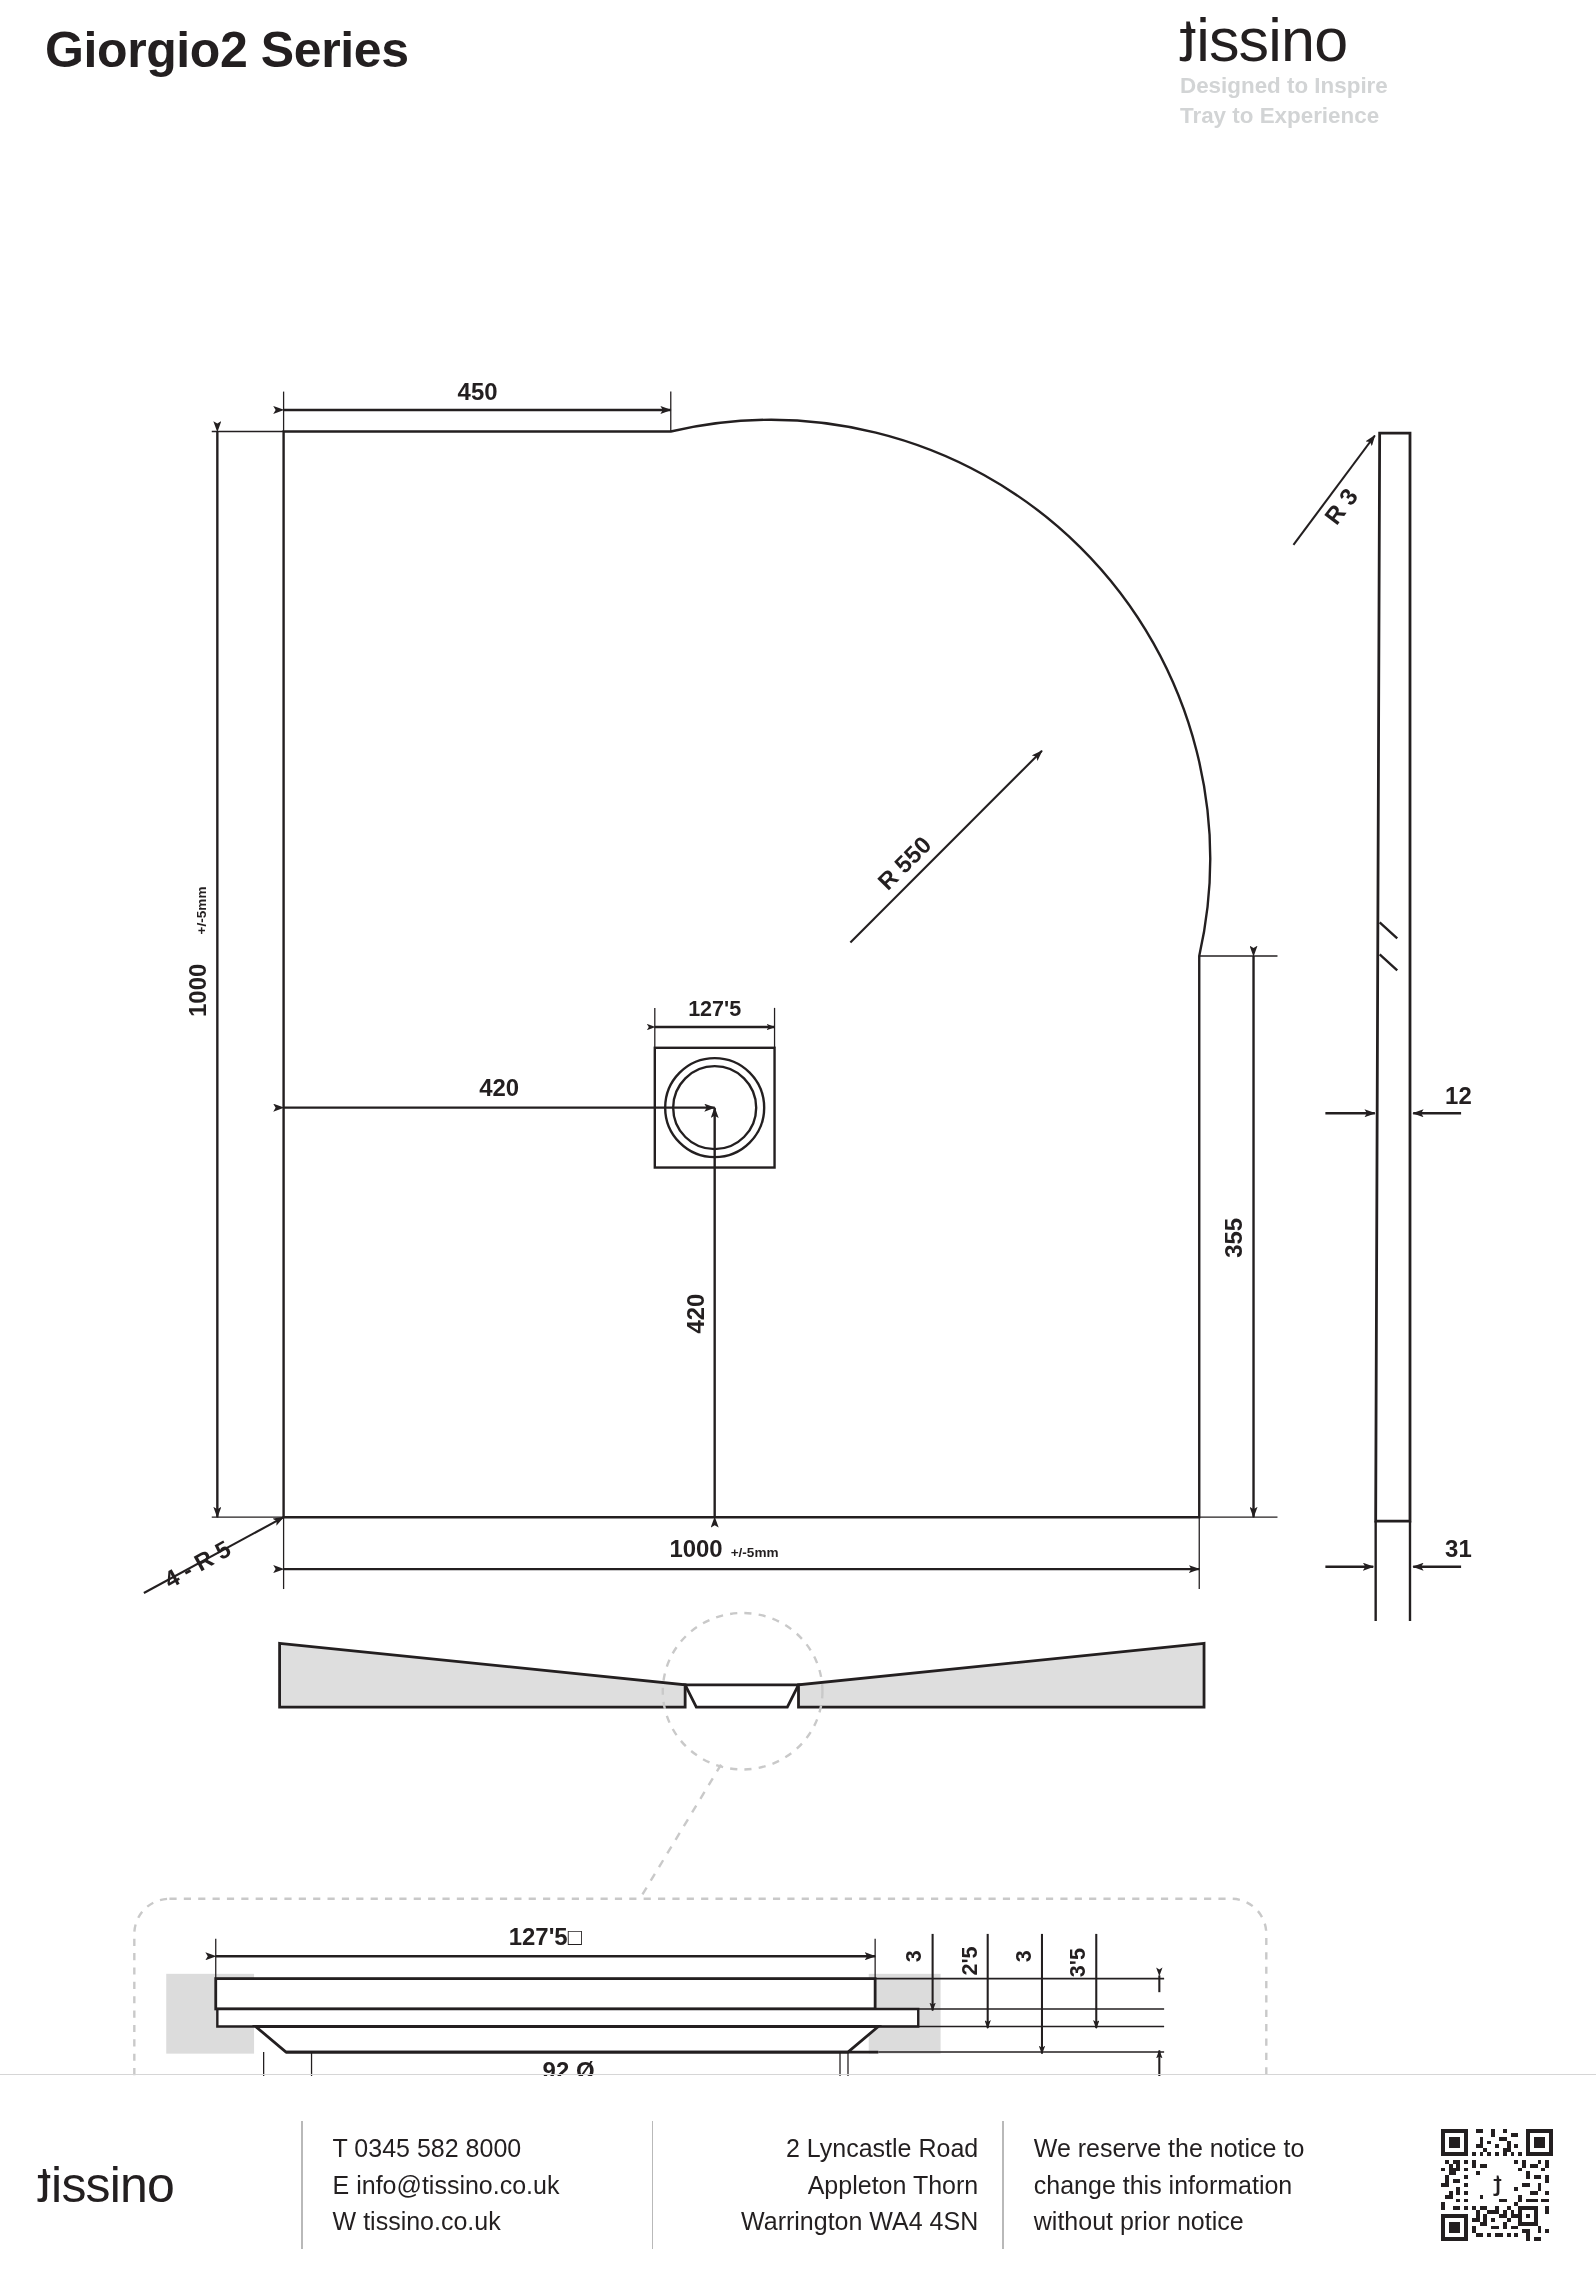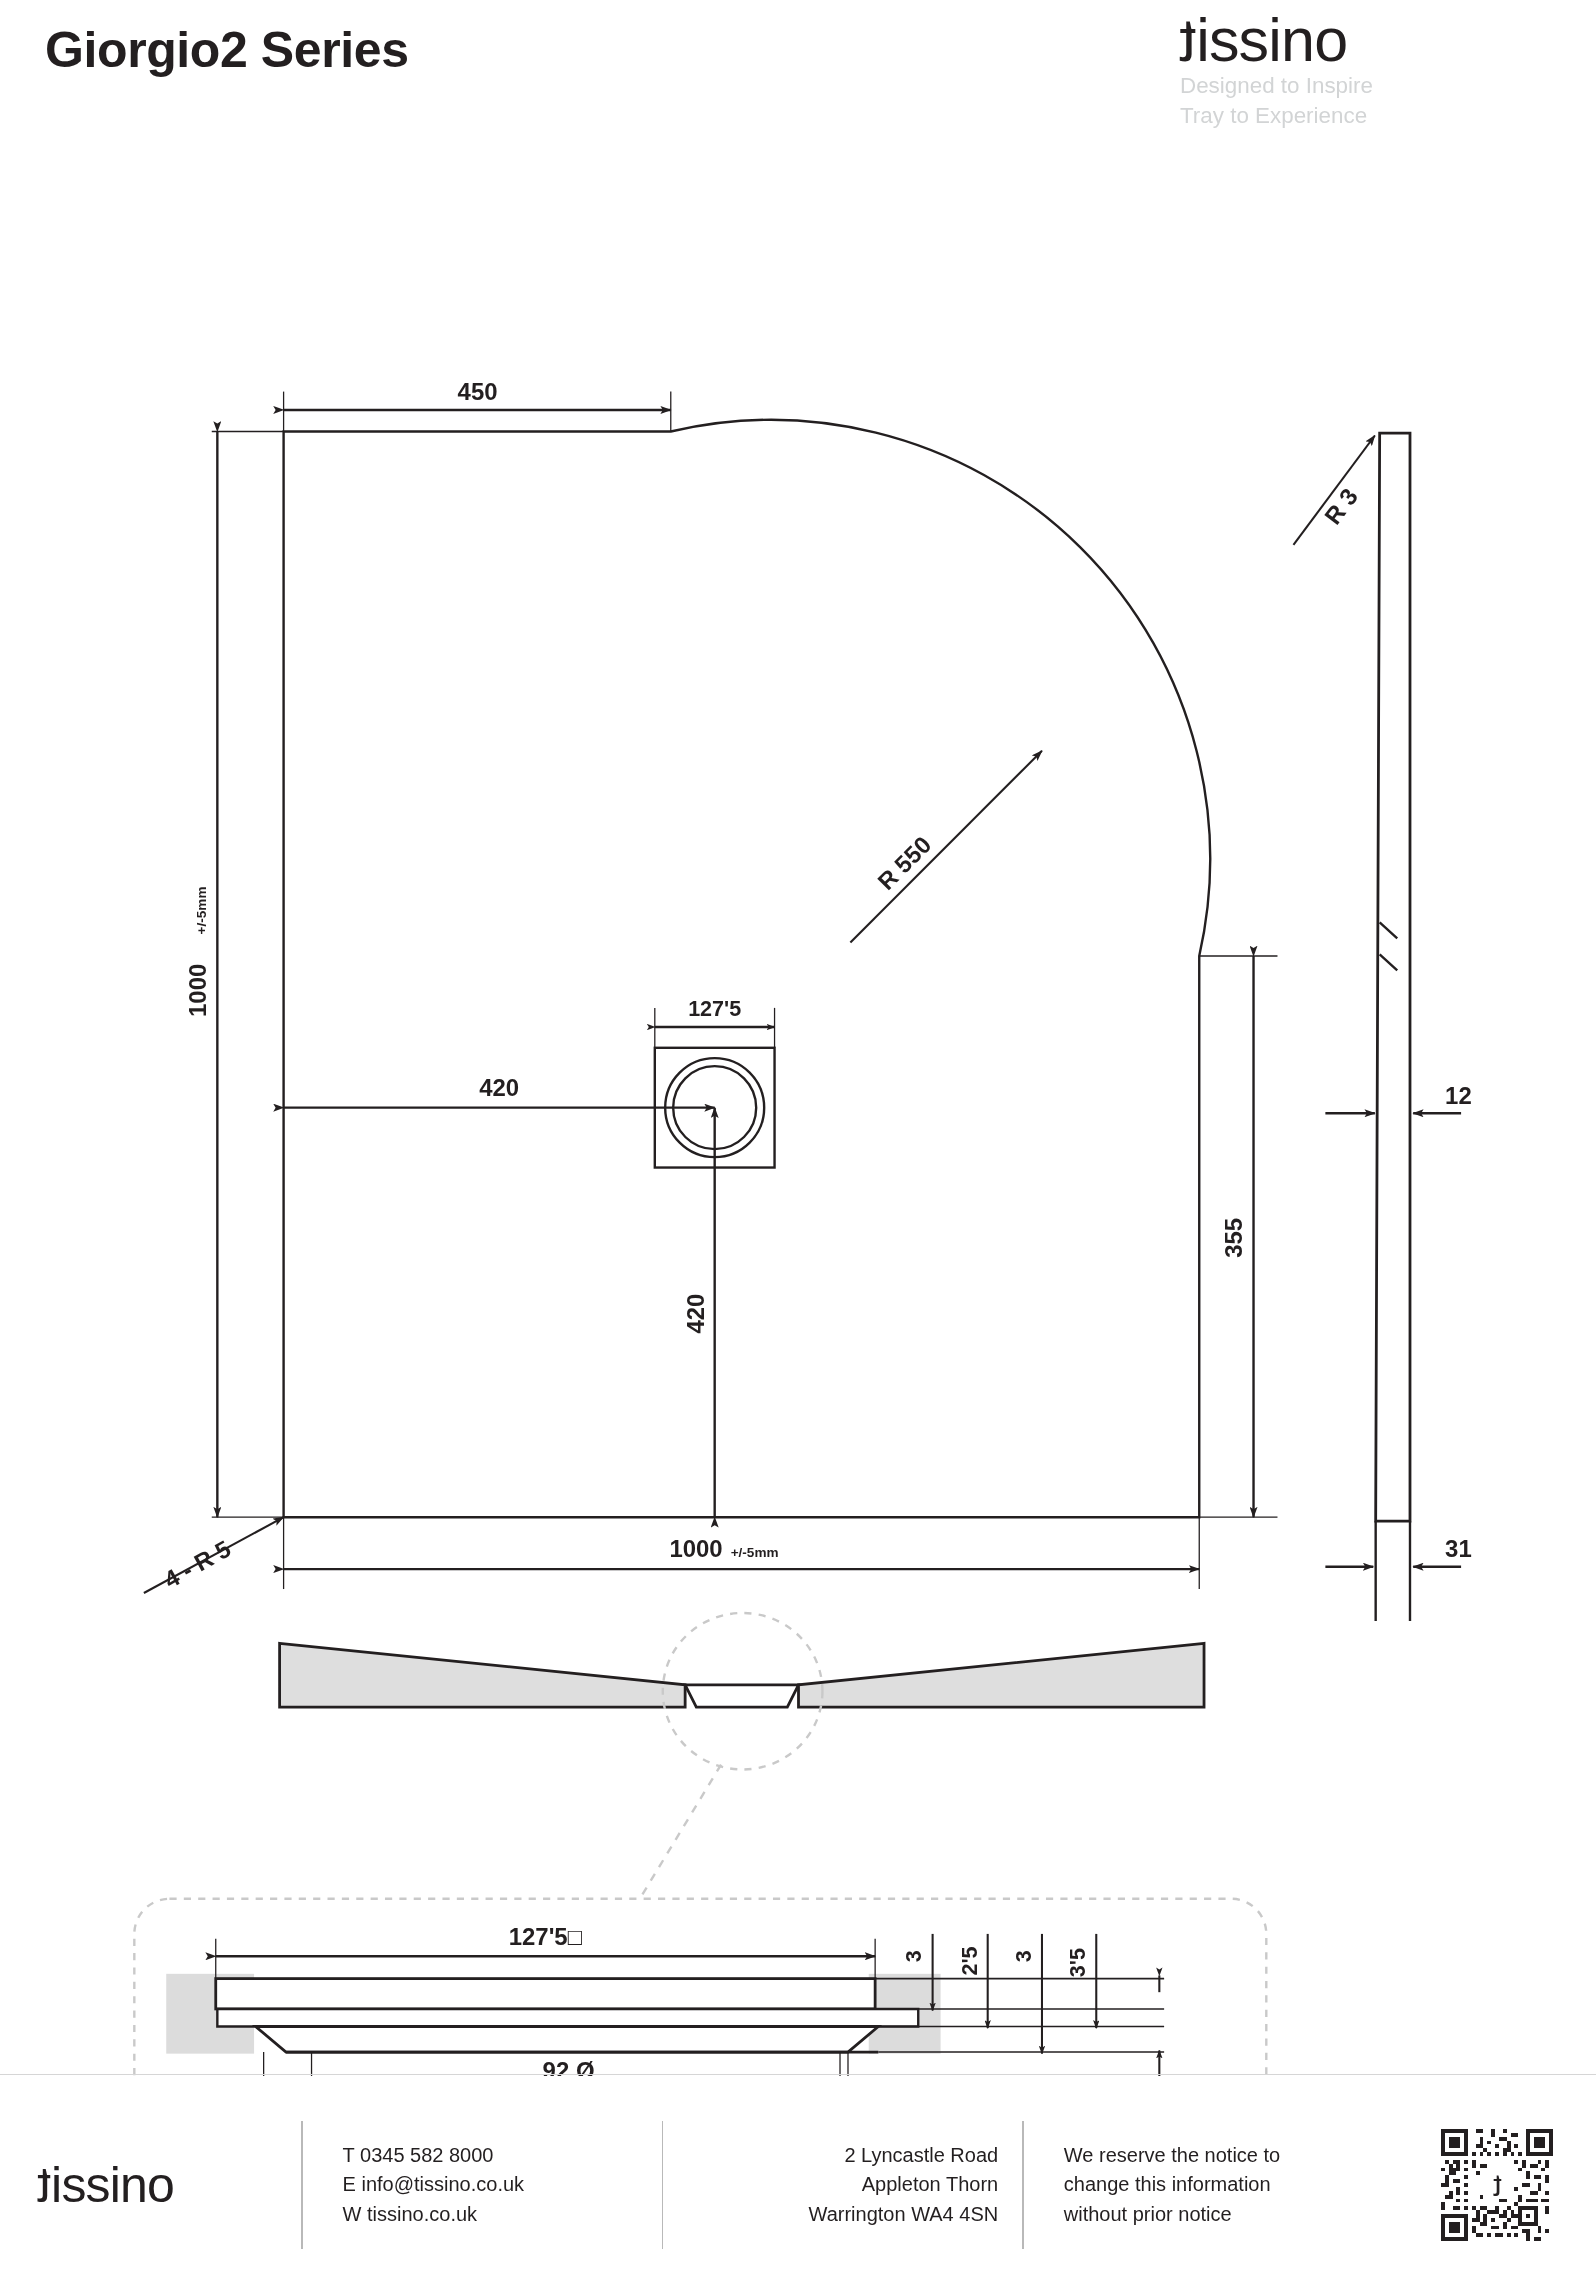--- a/index.html
+++ b/index.html
@@ -62,21 +62,21 @@
     line-height: 1;
     white-space: nowrap;
     display: block;
   }
   .brand-wordmark .flip-t {
     display: inline-block;
     transform: scaleX(-1);
   }
   .brand-tagline {
     font-size: 22.4px;
-    font-weight: normal;
+    font-weight: bold;
     color: #d2d4d5;
     line-height: 1.35;
     white-space: nowrap;
   }
 
   
   #drawing {
     position: absolute;
     left: 0; top: 200px;
     width: 1483px;
@@ -109,22 +109,22 @@
   }
   #footer-logo .flip-t { display: inline-block; transform: scaleX(-1); }
   .vdivider {
     width: 1.6px;
     align-self: stretch;
     margin: 46px 0;
     background: #b9b9b9;
     flex: 0 0 1.6px;
   }
   .footer-col {
-    padding: 0 24px 0 40px;
-    font-size: 20px;
+    padding: 0 24px 0 30px;
+    font-size: 25px;
     line-height: 1.46;
     color: #231f20;
     white-space: nowrap;
   }
   #footer-contact { flex: 0 0 295px; }
   #footer-address { flex: 0 0 295px; text-align: right; }
   #footer-notice  { flex: 0 0 327px; }
   #footer-qr-wrap {
     margin-left: auto;
     padding-right: 6.4px;

